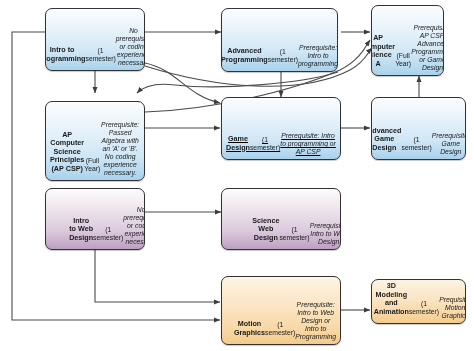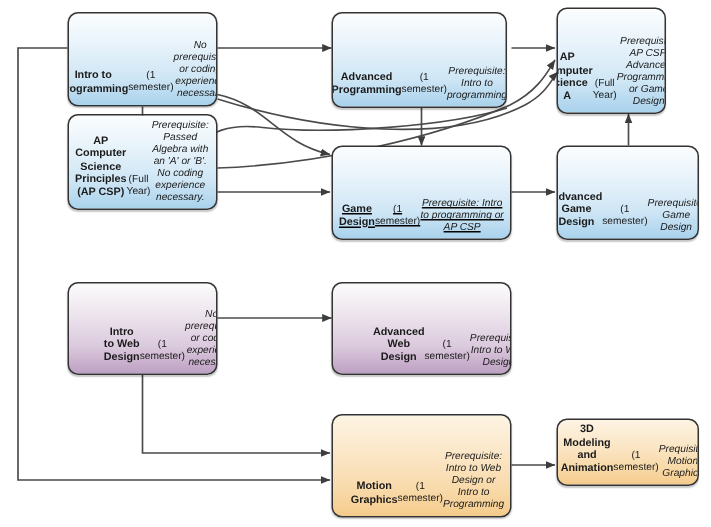--- a/index.html
+++ b/index.html
@@ -113,21 +113,21 @@
     <div class="d">(1 semester)</div>
     <div class="p">Prerequisite: Intro to programming</div>
   </div>
 
   <div class="node blue" style="left:371px;top:5px;width:73px;height:71px;">
     <div class="t">AP Computer Science A</div>
     <div class="d">(Full Year)</div>
     <div class="p">Prerequisite: AP CSP, Advanced Programming, or Game Design</div>
   </div>
 
-  <div class="node blue" style="left:45px;top:76px;width:100px;height:64px;">
+  <div class="node blue" style="left:45px;top:101px;width:100px;height:80px;">
     <div class="t">AP Computer Science Principles (AP CSP)</div>
     <div class="d">(Full Year)</div>
     <div class="p">Prerequisite: Passed Algebra with an 'A' or 'B'. No coding experience necessary.</div>
   </div>
 
   <div class="node blue" style="left:221px;top:97px;width:120px;height:63px;text-decoration:underline;">
     <div class="t">Game Design</div>
     <div class="d">(1 semester)</div>
     <div class="p">Prerequisite: Intro to programming or AP CSP</div>
   </div>
@@ -138,21 +138,21 @@
     <div class="p">Prerequisite: Game Design</div>
   </div>
 
   <div class="node purple" style="left:45px;top:188px;width:100px;height:62px;">
     <div class="t">Intro to Web Design</div>
     <div class="d">(1 semester)</div>
     <div class="p">No prerequisite or coding experience necessary</div>
   </div>
 
   <div class="node purple" style="left:221px;top:188px;width:120px;height:62px;">
-    <div class="t">Advanced Web Design</div>
+    <div class="t">Science Web Design</div>
     <div class="d">(1 semester)</div>
     <div class="p">Prerequisite: Intro to Web Design</div>
   </div>
 
   <div class="node orange" style="left:221px;top:276px;width:120px;height:69px;">
     <div class="t">Motion Graphics</div>
     <div class="d">(1 semester)</div>
     <div class="p">Prerequisite: Intro to Web Design or Intro to Programming</div>
   </div>
 

